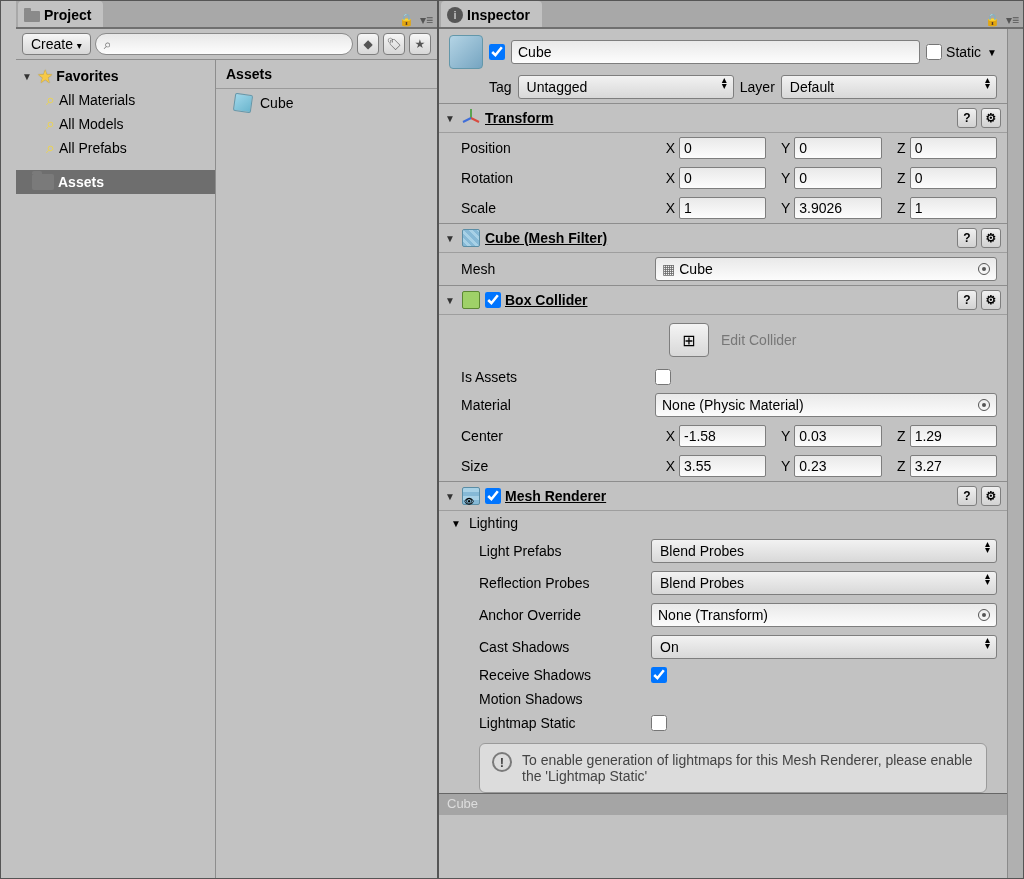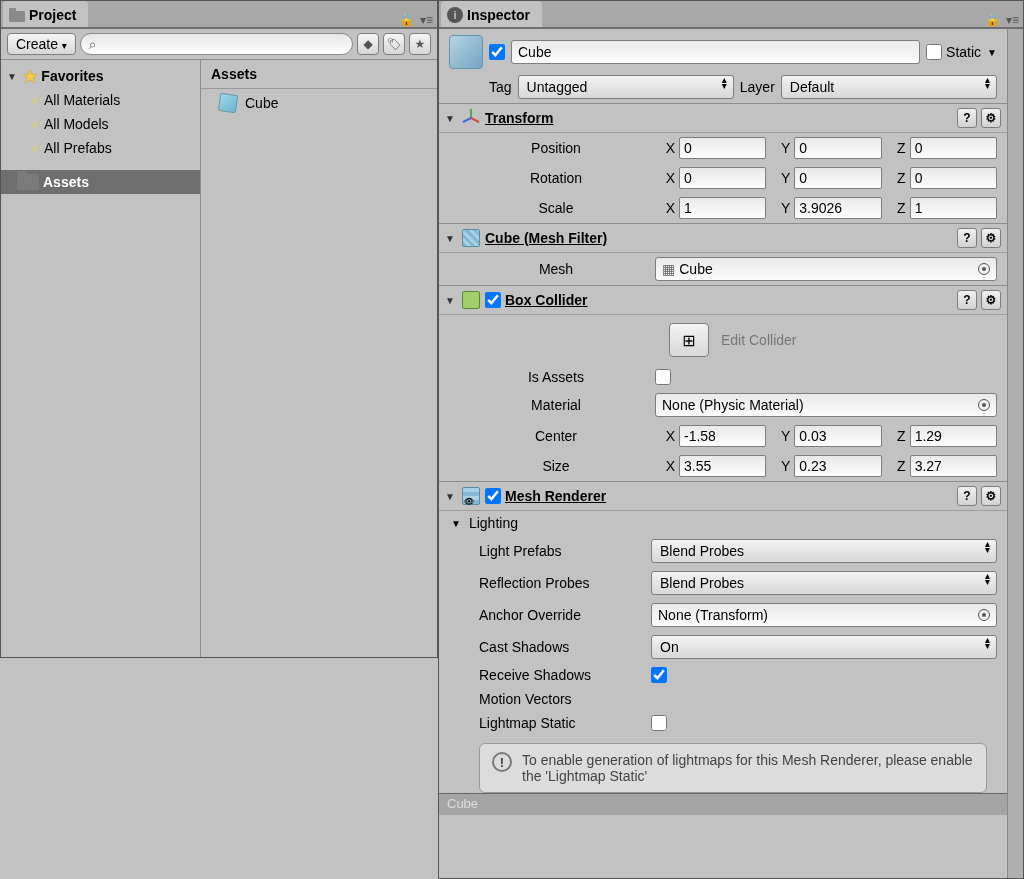--- a/index.html
+++ b/index.html
@@ -1,18 +1,18 @@
 <!DOCTYPE html>
 <html><head>
 <meta charset="utf-8">
 <style>
 * { box-sizing: border-box; margin: 0; padding: 0; font-family: "Lucida Grande", Arial, sans-serif; font-size: 14px; }
 body { background: #c2c2c2; width: 1024px; height: 879px; overflow: hidden; display: flex; }
 .panel { display: flex; flex-direction: column; border: 1px solid #555; }
-#project-panel { width: 438px; height: 658px; }
+#project-panel { width: 438px; height: 879px; padding-left: 15px; }
 #inspector-panel { width: 586px; height: 879px; }
 .tab-bar { background: #a8a8a8; height: 28px; display: flex; align-items: flex-end; padding-left: 2px; padding-right: 4px; border-bottom: 2px solid #6f6f6f; }
 .tab { background: #c2c2c2; height: 26px; padding: 4px 12px 2px 6px; display: flex; align-items: center; gap: 4px; border-top-left-radius: 4px; border-top-right-radius: 4px; font-weight: 600; }
 .tab-bar .spacer { flex: 1; }
 .lock-icon, .menu-icon { margin-left: 6px; color: #555; font-size: 12px; cursor: pointer; }
 .toolbar { background: #c2c2c2; padding: 4px 6px; display: flex; align-items: center; gap: 4px; border-bottom: 1px solid #8d8d8d; }
 .create-btn { background: linear-gradient(#f6f6f6,#d7d7d7); border: 1px solid #7e7e7e; border-radius: 4px; padding: 2px 8px; font-size: 13px; cursor: pointer; }
 .search-field { flex: 1; background: linear-gradient(#e8e8e8,#fdfdfd); border: 1px solid #8b8b8b; border-radius: 12px; height: 22px; padding: 0 8px; display: flex; align-items: center; gap: 4px; }
 .search-field input { border: none; background: transparent; outline: none; width: 100%; font-size: 13px; }
 .filter-btn { width: 22px; height: 22px; background: linear-gradient(#f6f6f6,#d7d7d7); border: 1px solid #7e7e7e; border-radius: 4px; display: flex; align-items: center; justify-content: center; cursor: pointer; font-size: 12px; color: #555; }
@@ -44,21 +44,21 @@
 .tag-row label { font-size: 14px; }
 .dropdown { flex: 1; height: 24px; background: linear-gradient(#f2f2f2,#d8d8d8); border: 1px solid #7e7e7e; border-radius: 3px; padding: 0 22px 0 8px; display: flex; align-items: center; position: relative; cursor: pointer; font-size: 13px; }
 .dropdown::after { content: "\25BE"; position: absolute; right: 6px; font-size: 10px; top: 4px; }
 .dropdown::before { content: "\25B4"; position: absolute; right: 6px; top: -2px; font-size: 10px; }
 .comp-header { background: #c2c2c2; border-top: 1px solid #8d8d8d; border-bottom: 1px solid #9e9e9e; padding: 4px 6px; display: flex; align-items: center; gap: 4px; font-weight: 700; }
 .comp-header .toggle { width: 12px; font-size: 10px; color: #333; cursor: pointer; }
 .comp-header .comp-icon { width: 20px; height: 20px; display: flex; align-items: center; justify-content: center; }
 .comp-header .title { flex: 1; text-decoration: underline; }
 .help-btn, .gear-btn { width: 20px; height: 20px; background: linear-gradient(#f0f0f0,#d2d2d2); border: 1px solid #7e7e7e; border-radius: 3px; display: flex; align-items: center; justify-content: center; cursor: pointer; font-size: 12px; }
 .prop-row { display: flex; align-items: center; padding: 4px 10px 4px 22px; gap: 4px; }
-.prop-row .label { width: 190px; font-size: 14px; text-align: center; }
+.prop-row .label { width: 190px; font-size: 14px; }
 .xyz-lbl { width: 14px; text-align: right; margin-left: 6px; }
 .num-field { flex: 1; min-width: 40px; height: 22px; background: linear-gradient(#e9e9e9,#fdfdfd); border: 1px solid #7e7e7e; border-radius: 2px; padding: 0 4px; font-size: 14px; }
 .obj-field { flex: 1; height: 24px; background: linear-gradient(#e9e9e9,#fcfcfc); border: 1px solid #7e7e7e; border-radius: 3px; padding: 0 6px; display: flex; align-items: center; position: relative; }
 .obj-circle { position: absolute; right: 6px; width: 12px; height: 12px; border: 1px solid #555; border-radius: 50%; cursor: pointer; }
 .obj-circle::after { content: ""; position: absolute; left: 3px; top: 3px; width: 4px; height: 4px; background: #555; border-radius: 50%; }
 .edit-collider-row { display: flex; align-items: center; gap: 12px; padding: 8px 10px 8px 230px; }
 .edit-collider-btn { width: 40px; height: 34px; background: linear-gradient(#f4f4f4,#d8d8d8); border: 1px solid #7e7e7e; border-radius: 4px; display: flex; align-items: center; justify-content: center; cursor: pointer; font-size: 16px; }
 .edit-collider-label { color: #777; font-weight: 400; }
 .sub-toggle { font-size: 10px; margin-right: 4px; cursor: pointer; }
 .light-row { display: flex; align-items: center; padding: 4px 10px 4px 40px; }
@@ -314,21 +314,21 @@
       <span class="label">Cast Shadows</span>
       <div class="dropdown">
             <span>On</span>
           </div>
     </div>
     <div class="light-row">
       <span class="label">Receive Shadows</span>
       <input type="checkbox" checked="" style="">
     </div>
     <div class="light-row">
-      <span class="label">Motion Vectors</span>
+      <span class="label">Motion Shadows</span>
     </div>
     <div class="light-row">
       <span class="label">Lightmap Static</span>
       <input type="checkbox" style="">
     </div>
     <div class="info-box">
       <div class="info-icon">!</div>
       <div>To enable generation of lightmaps for this Mesh Renderer, please enable the 'Lightmap Static'</div>
     </div>
     <div class="bottom-status">Cube</div>

